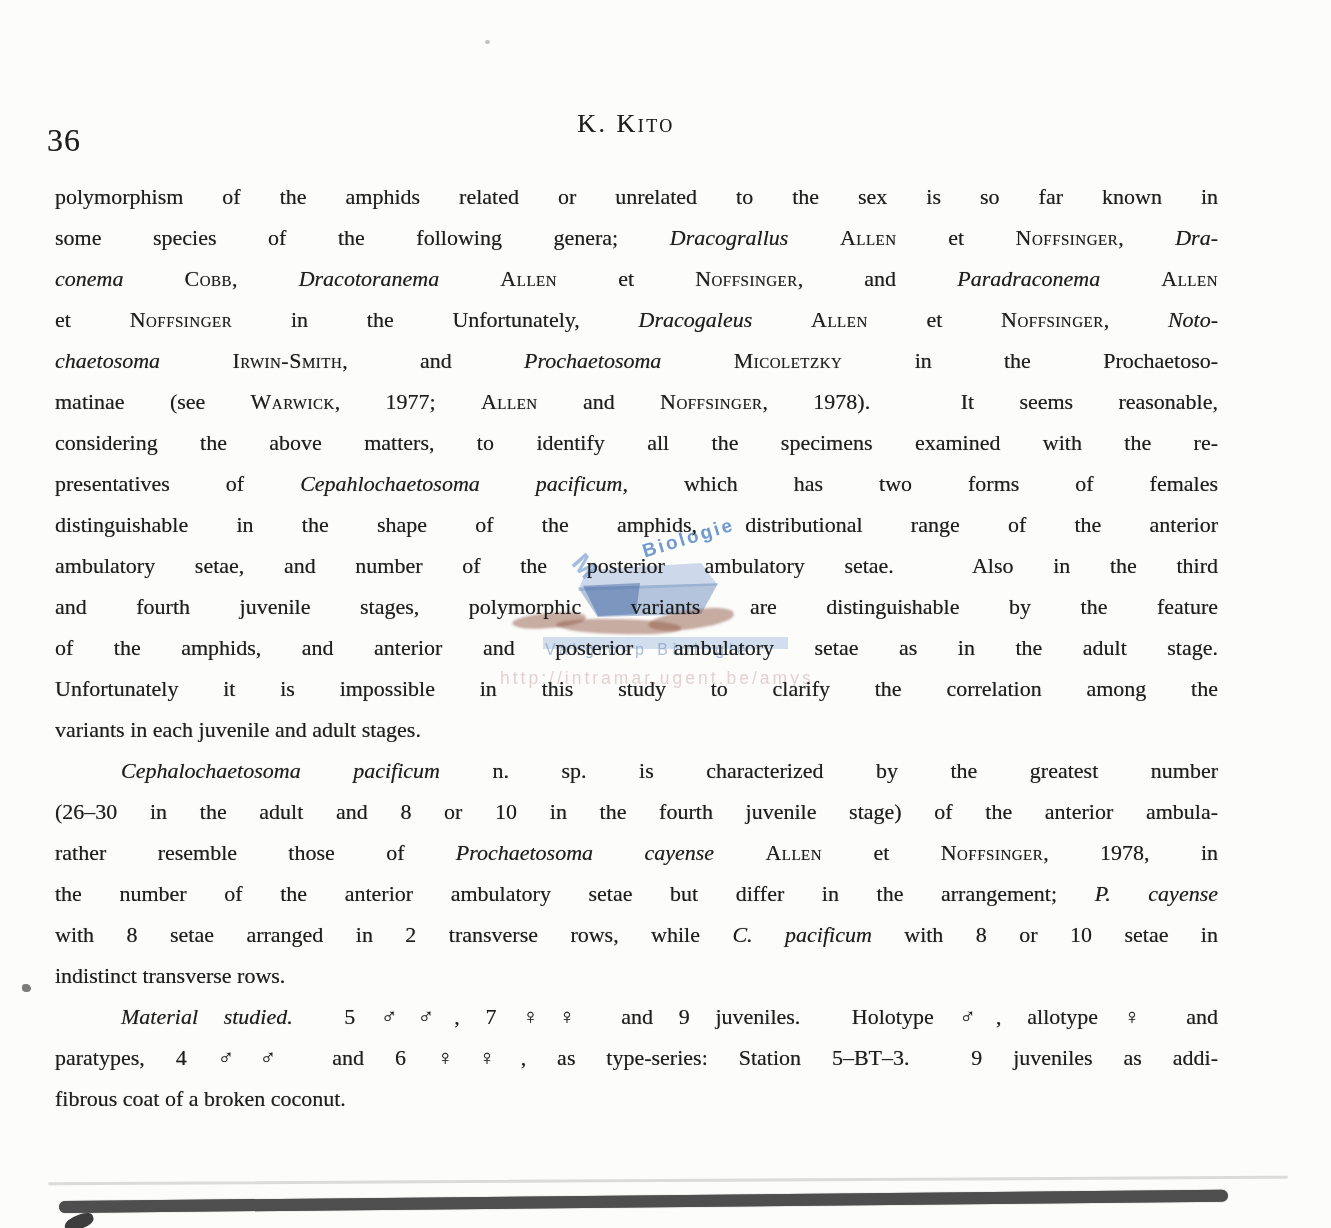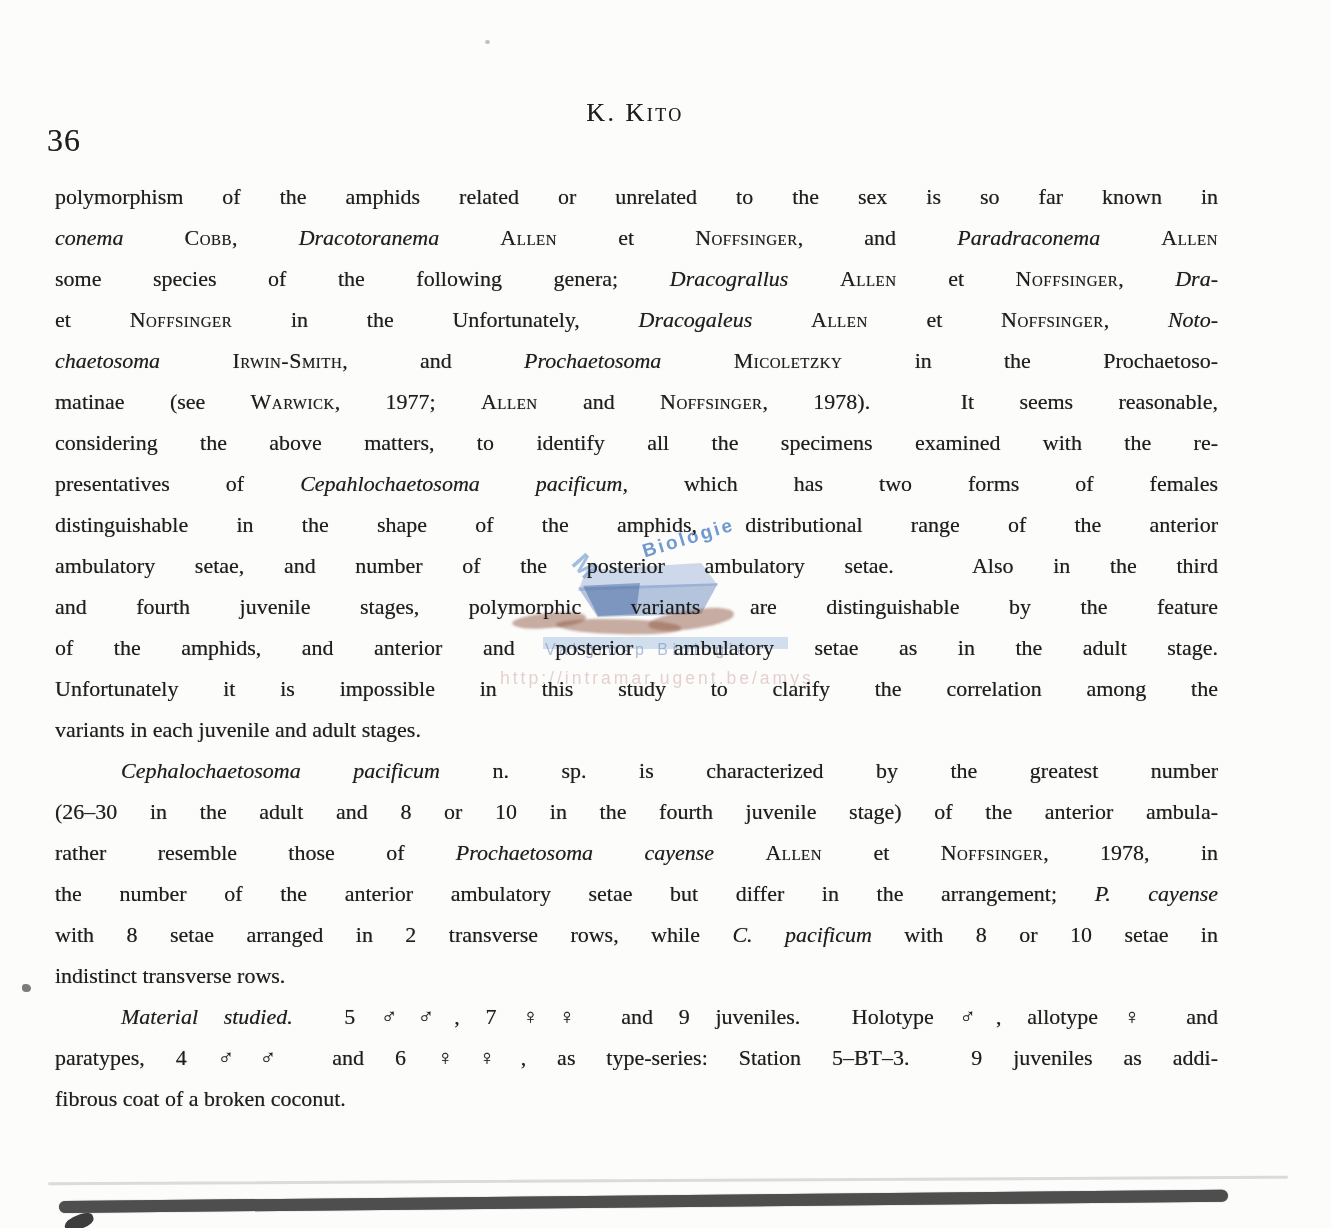--- a/index.html
+++ b/index.html
@@ -11,24 +11,23 @@
   }
   .page { position:absolute; inset:0; }
 
   
   .page-number {
     position:absolute; left:47px; top:122px;
     font-size:32px; letter-spacing:1px;
     text-shadow:0 0 .6px rgba(40,40,40,.55);
   }
   .running-head {
-    position:absolute; left:0; top:98px; width:1252px; text-align:center;
+    position:absolute; left:0; top:109px; width:1252px; text-align:center;
     font-size:26px; font-variant:small-caps; letter-spacing:2.5px;
     text-shadow:0 0 .6px rgba(40,40,40,.55);
-    padding-left:9px;
   }
 
   
   .body-text {
     position:absolute; left:55px; top:176px; width:1163px;
     font-size:22px; line-height:41px; z-index:2;
     text-shadow:0 0 .7px rgba(35,35,35,.6);
   }
   .para { margin:0; }
   .line { text-align:justify; text-align-last:justify; }
@@ -131,22 +130,22 @@
     <div class="stamp-dept">Vakgroep Biologie</div>
     <div class="stamp-url">http://intramar.ugent.be/amys</div>
   </div>
 
   <div class="page-number">36</div>
   <div class="running-head">K. Kito</div>
 
   <div class="body-text">
       <div class="para">
         <div class="line"><span>polymorphism of the amphids related or unrelated to the sex is so far known in</span></div>
+        <div class="line"><span>some species of the following genera; </span><span class="i">Dracograllus</span><span> </span><span class="sc">Allen</span><span> et </span><span class="sc">Noffsinger</span><span>, </span><span class="i">Dra-</span></div>
         <div class="line"><span class="i">conema</span><span> </span><span class="sc">Cobb</span><span>, </span><span class="i">Dracotoranema</span><span> </span><span class="sc">Allen</span><span> et </span><span class="sc">Noffsinger</span><span>, and </span><span class="i">Paradraconema</span><span> </span><span class="sc">Allen</span></div>
-        <div class="line"><span>some species of the following genera; </span><span class="i">Dracograllus</span><span> </span><span class="sc">Allen</span><span> et </span><span class="sc">Noffsinger</span><span>, </span><span class="i">Dra-</span></div>
         <div class="line"><span>et </span><span class="sc">Noffsinger</span><span> in the Unfortunately, </span><span class="i">Dracogaleus</span><span> </span><span class="sc">Allen</span><span> et </span><span class="sc">Noffsinger</span><span>, </span><span class="i">Noto-</span></div>
         <div class="line"><span class="i">chaetosoma</span><span> </span><span class="sc">Irwin-Smith</span><span>, and </span><span class="i">Prochaetosoma</span><span> </span><span class="sc">Micoletzky</span><span> in the Prochaetoso-</span></div>
         <div class="line"><span>matinae (see </span><span class="sc">Warwick</span><span>, 1977; </span><span class="sc">Allen</span><span> and </span><span class="sc">Noffsinger</span><span>, 1978).&nbsp; It seems reasonable,</span></div>
         <div class="line"><span>considering the above matters, to identify all the specimens examined with the re-</span></div>
         <div class="line"><span>presentatives of </span><span class="i">Cepahlochaetosoma pacificum,</span><span> which has two forms of females</span></div>
         <div class="line"><span>distinguishable in the shape of the amphids, distributional range of the anterior</span></div>
         <div class="line"><span>ambulatory setae, and number of the posterior ambulatory setae.&nbsp; Also in the third</span></div>
         <div class="line"><span>and fourth juvenile stages, polymorphic variants are distinguishable by the feature</span></div>
         <div class="line"><span>of the amphids, and anterior and posterior ambulatory setae as in the adult stage.</span></div>
         <div class="line"><span>Unfortunately it is impossible in this study to clarify the correlation among the</span></div>

